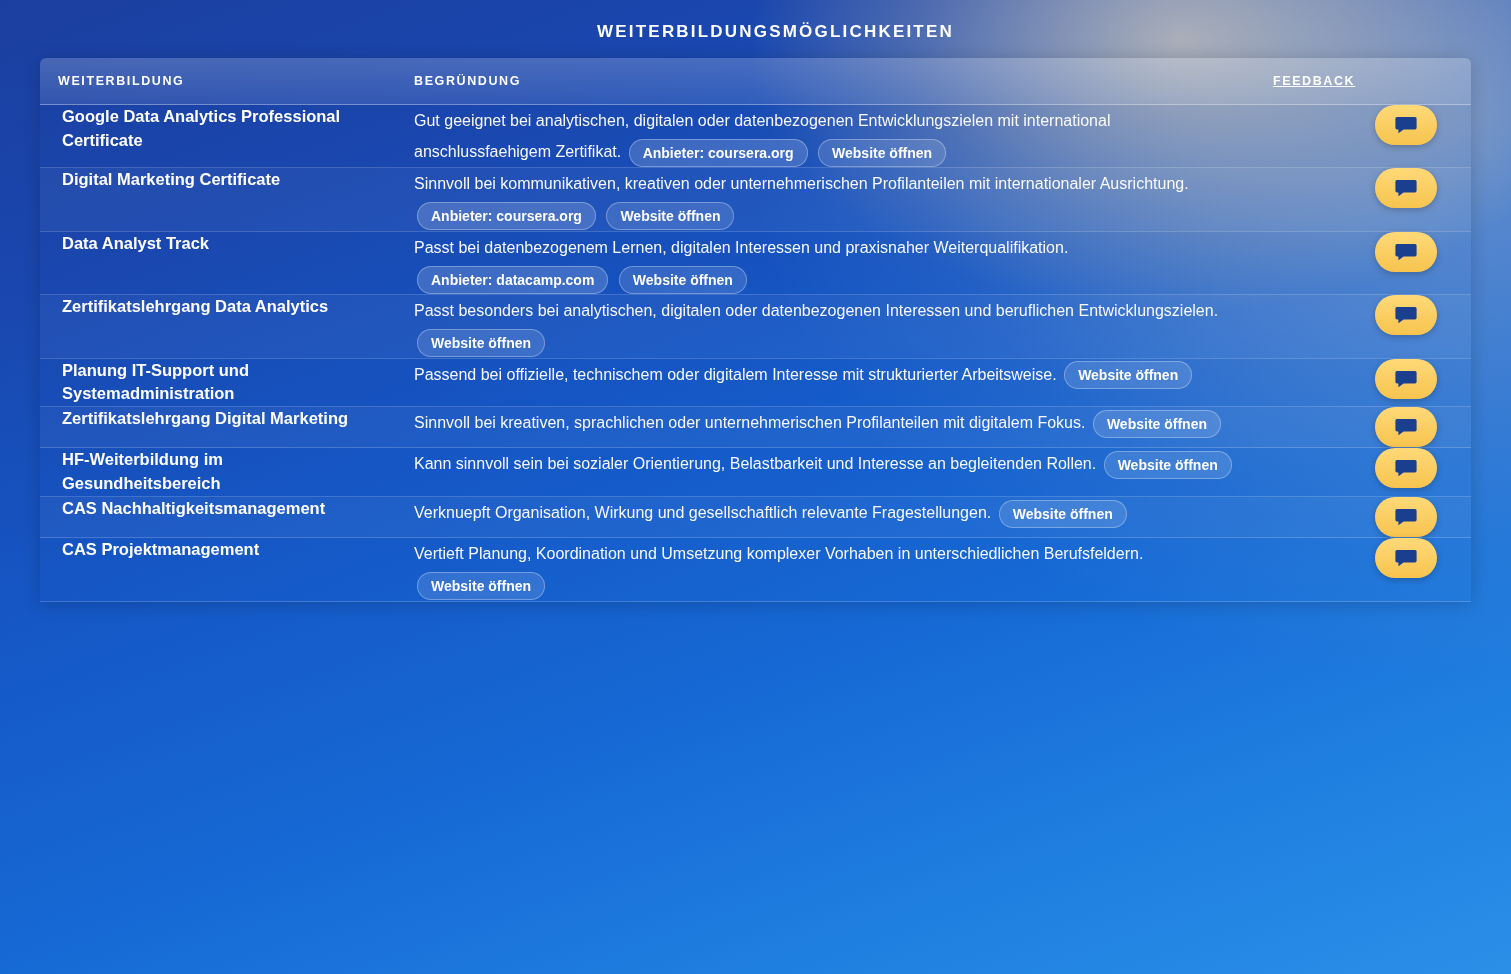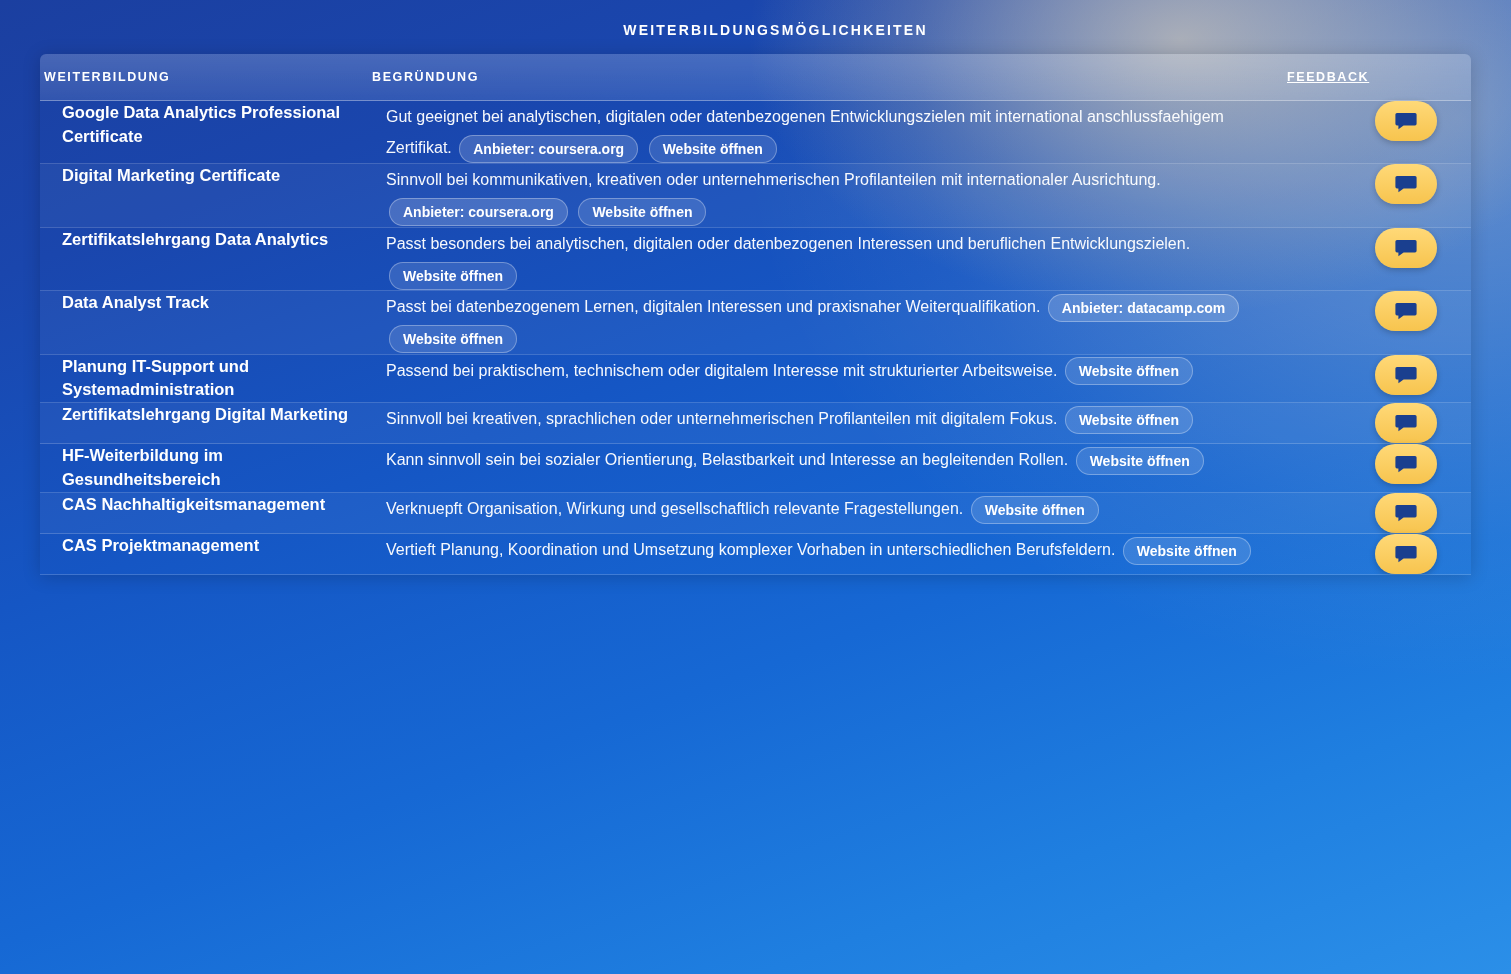--- a/index.html
+++ b/index.html
@@ -21,21 +21,21 @@
 
   .page {
     position: relative;
     width: 1511px;
     height: 974px;
     box-sizing: border-box;
   }
 
   .page-title {
     text-align: center;
-    font-size: 14px;
+    font-size: 17px;
     letter-spacing: 2.2px;
     font-weight: 700;
     color: #ffffff;
     padding-top: 22px;
     text-transform: uppercase;
     padding-left: 40px;
   }
 
   .hint {
     margin-top: 16px;
@@ -61,21 +61,21 @@
   }
 
   table.options thead th {
     background: linear-gradient(180deg, rgba(255,255,255,0.20) 0%, rgba(255,255,255,0.10) 100%);
     color: #ffffff;
     font-size: 12.5px;
     letter-spacing: 1.6px;
     font-weight: 700;
     text-transform: uppercase;
     text-align: left;
-    padding: 16px 4px;
+    padding: 16px 18px;
     border-bottom: 1px solid rgba(255,255,255,0.25);
   }
 
   th.col-title { width: 320px; }
   th.col-reason { width: auto; }
   th.col-feedback { width: 180px; text-align: right; padding-right: 34px; text-decoration: underline; }
 
   table.options tbody tr {
     border-bottom: 1px solid rgba(255,255,255,0.18);
   }
@@ -177,44 +177,44 @@
             <td class="reason"><span class="reason-line">Sinnvoll bei kommunikativen, kreativen oder unternehmerischen Profilanteilen mit internationaler Ausrichtung.</span> <span class="chip">Anbieter: coursera.org</span> <span class="chip link">Website öffnen</span></td>
             <td class="feedback"><button class="fb-button">
                 <span>
                   <svg width="22" height="18" viewBox="0 0 22 18" aria-hidden="true">
                     <path d="M2 1h18a1.6 1.6 0 0 1 1.6 1.6v9.2A1.6 1.6 0 0 1 20 13.4H8.6L3.4 17.2v-3.8H2A1.6 1.6 0 0 1 .4 11.8V2.6A1.6 1.6 0 0 1 2 1z" fill="#1a3f8f"></path>
                   </svg>
                 </span>
               </button></td>
           </tr>
           <tr>
+            <td class="title">Data Analyst Track</td>
+            <td class="reason"><span class="reason-line">Passt bei datenbezogenem Lernen, digitalen Interessen und praxisnaher Weiterqualifikation.</span> <span class="chip">Anbieter: datacamp.com</span> <span class="chip link">Website öffnen</span></td>
+            <td class="feedback"><button class="fb-button">
+                <span>
+                  <svg width="22" height="18" viewBox="0 0 22 18" aria-hidden="true">
+                    <path d="M2 1h18a1.6 1.6 0 0 1 1.6 1.6v9.2A1.6 1.6 0 0 1 20 13.4H8.6L3.4 17.2v-3.8H2A1.6 1.6 0 0 1 .4 11.8V2.6A1.6 1.6 0 0 1 2 1z" fill="#1a3f8f"></path>
+                  </svg>
+                </span>
+              </button></td>
+          </tr>
+          <tr>
             <td class="title">Zertifikatslehrgang Data Analytics</td>
             <td class="reason"><span class="reason-line">Passt besonders bei analytischen, digitalen oder datenbezogenen Interessen und beruflichen Entwicklungszielen.</span> <span class="chip link">Website öffnen</span></td>
             <td class="feedback"><button class="fb-button">
                 <span>
                   <svg width="22" height="18" viewBox="0 0 22 18" aria-hidden="true">
                     <path d="M2 1h18a1.6 1.6 0 0 1 1.6 1.6v9.2A1.6 1.6 0 0 1 20 13.4H8.6L3.4 17.2v-3.8H2A1.6 1.6 0 0 1 .4 11.8V2.6A1.6 1.6 0 0 1 2 1z" fill="#1a3f8f"></path>
                   </svg>
                 </span>
               </button></td>
           </tr>
           <tr>
-            <td class="title">Data Analyst Track</td>
-            <td class="reason"><span class="reason-line">Passt bei datenbezogenem Lernen, digitalen Interessen und praxisnaher Weiterqualifikation.</span> <span class="chip">Anbieter: datacamp.com</span> <span class="chip link">Website öffnen</span></td>
-            <td class="feedback"><button class="fb-button">
-                <span>
-                  <svg width="22" height="18" viewBox="0 0 22 18" aria-hidden="true">
-                    <path d="M2 1h18a1.6 1.6 0 0 1 1.6 1.6v9.2A1.6 1.6 0 0 1 20 13.4H8.6L3.4 17.2v-3.8H2A1.6 1.6 0 0 1 .4 11.8V2.6A1.6 1.6 0 0 1 2 1z" fill="#1a3f8f"></path>
-                  </svg>
-                </span>
-              </button></td>
-          </tr>
-          <tr>
             <td class="title">Planung IT-Support und Systemadministration</td>
-            <td class="reason"><span class="reason-line">Passend bei praktischem, technischem oder digitalem Interesse mit strukturierter Arbeitsweise.</span> <span class="chip link">Website öffnen</span></td>
+            <td class="reason"><span class="reason-line">Passend bei offizielle, technischem oder digitalem Interesse mit strukturierter Arbeitsweise.</span> <span class="chip link">Website öffnen</span></td>
             <td class="feedback"><button class="fb-button">
                 <span>
                   <svg width="22" height="18" viewBox="0 0 22 18" aria-hidden="true">
                     <path d="M2 1h18a1.6 1.6 0 0 1 1.6 1.6v9.2A1.6 1.6 0 0 1 20 13.4H8.6L3.4 17.2v-3.8H2A1.6 1.6 0 0 1 .4 11.8V2.6A1.6 1.6 0 0 1 2 1z" fill="#1a3f8f"></path>
                   </svg>
                 </span>
               </button></td>
           </tr>
           <tr>
             <td class="title">Zertifikatslehrgang Digital Marketing</td>

